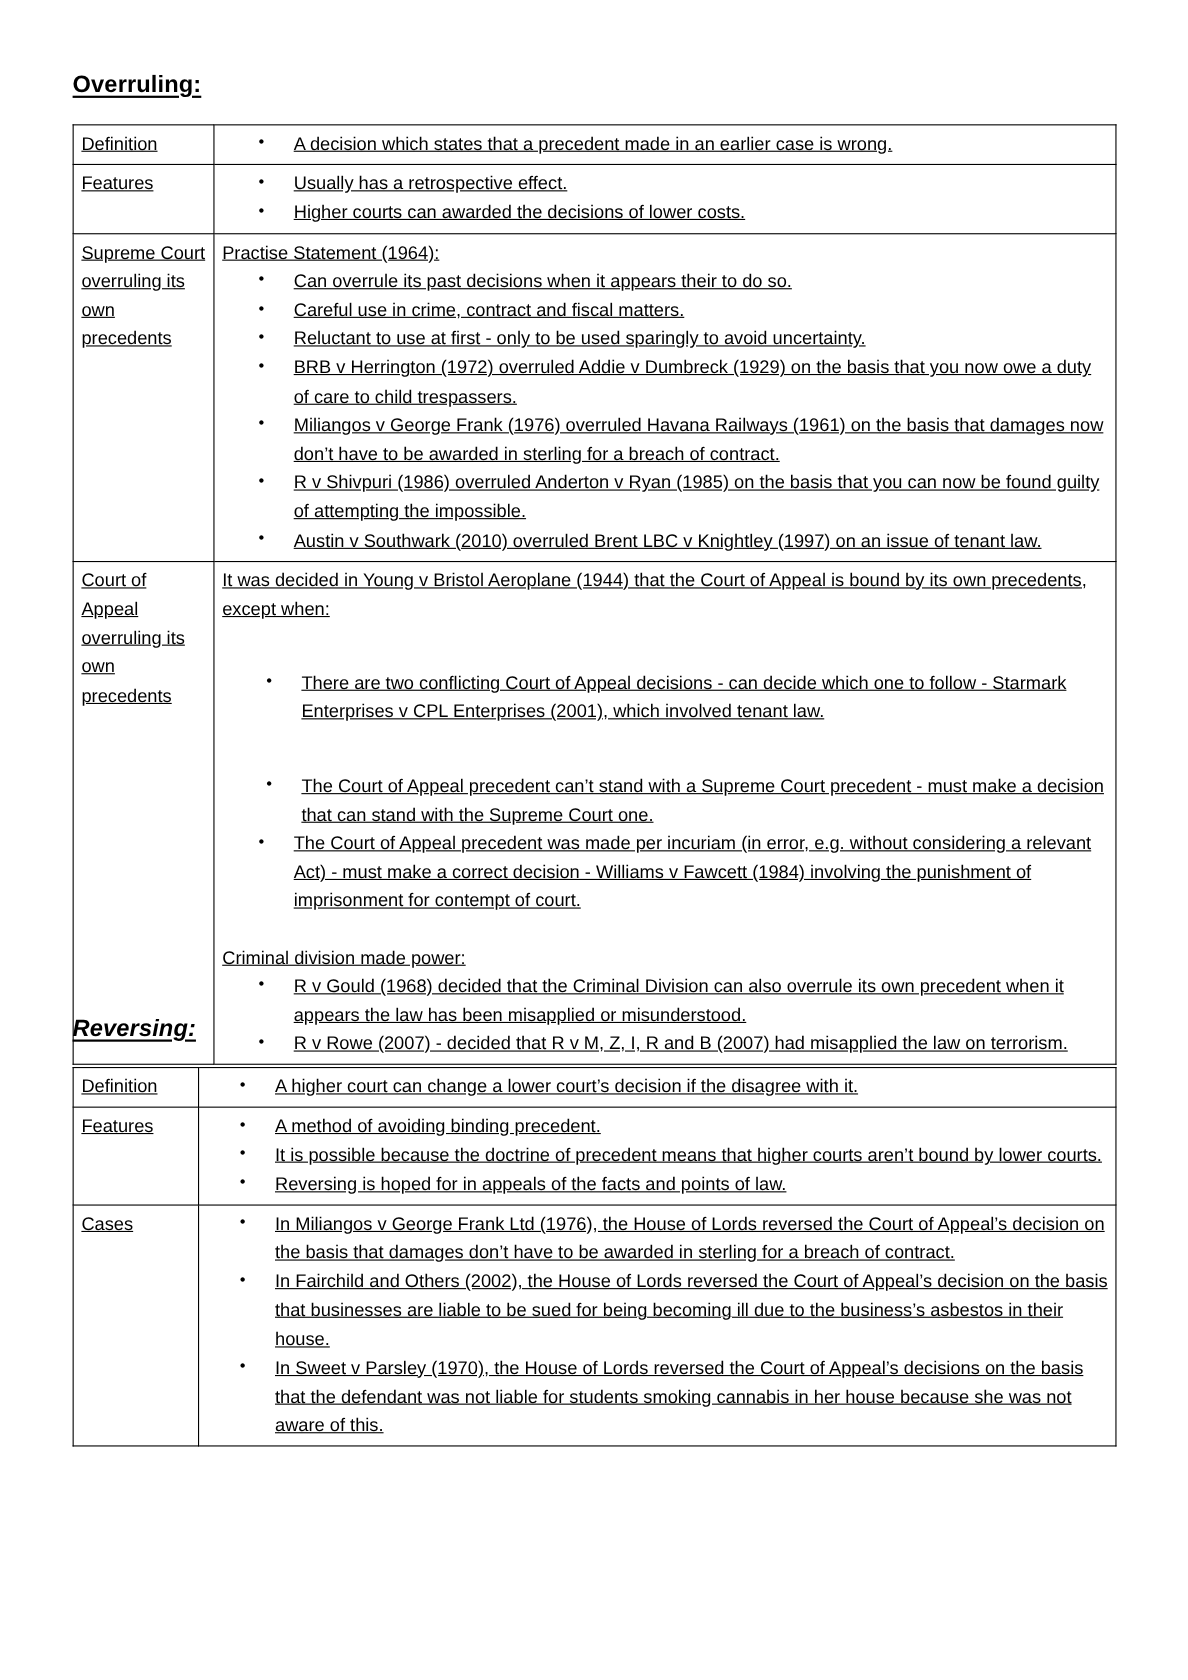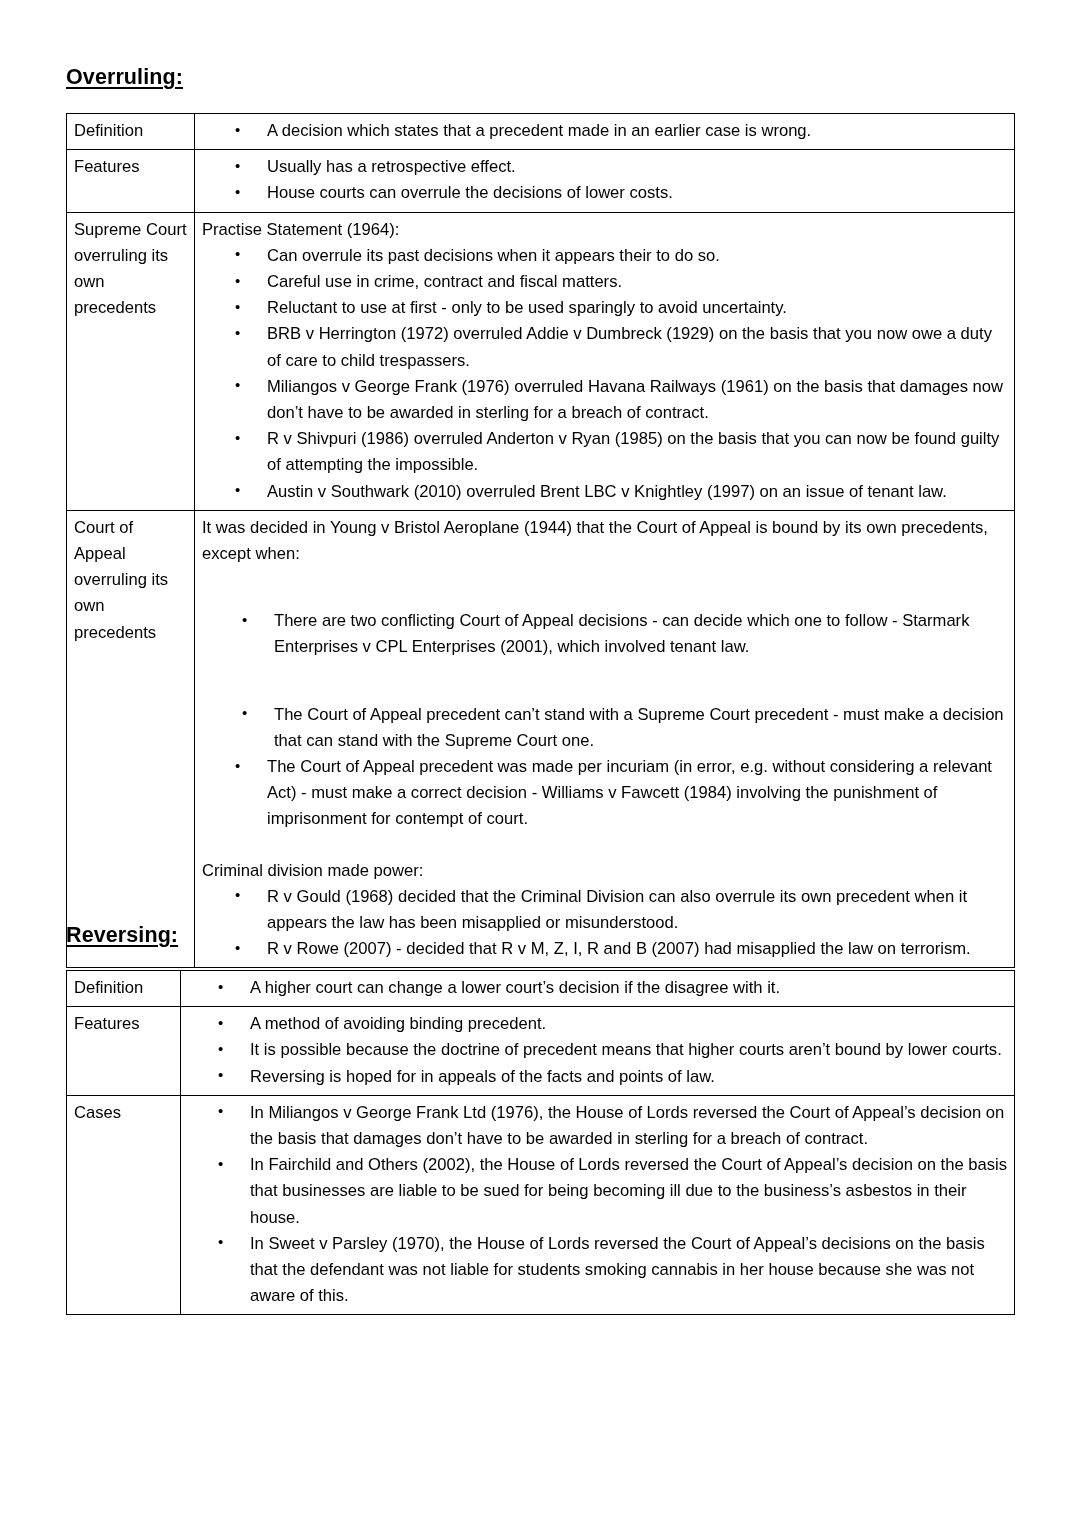--- a/index.html
+++ b/index.html
@@ -25,29 +25,30 @@
     font-size: 21.5px;
     font-weight: bold;
     text-decoration: underline;
     text-underline-offset: 3px;
     margin: 0;
     padding: 0;
     letter-spacing: 0.1px;
     line-height: 1.1;
   }
   .heading-overruling { position: absolute; left: 66px; top: 66px; }
-  .heading-reversing  { position: absolute; left: 66px; top: 924px; }
+  .heading-reversing  { position: absolute; left: 66px; top: 924px; font-style: italic; }
 
   
   table.doc-table {
     border-collapse: collapse;
     width: 949px;
     table-layout: fixed;
     font-size: 16.6px;
     line-height: 1.58;
+    text-decoration: underline;
   }
   table.doc-table td {
     border: 1px solid #000000;
     vertical-align: top;
     padding: 4px 6px 5px 7px;
   }
   td.label-cell {
     padding-left: 9px;
   }
   .tbl-overruling { position: absolute; left: 66px; top: 113px; }
@@ -146,21 +147,21 @@
             <li>A decision which states that a precedent made in an earlier case is wrong.</li>
           </ul>
         </td>
       </tr>
 
       <tr>
         <td class="label-cell">Features</td>
         <td>
           <ul class="b">
             <li>Usually has a retrospective effect.</li>
-            <li>House courts can overrule the decisions of lower costs.</li>
+            <li>Higher courts can awarded the decisions of lower costs.</li>
           </ul>
         </td>
       </tr>
 
       <tr>
         <td class="label-cell">Supreme Court overruling its own precedents</td>
         <td>
           <p class="lead">Practise Statement (1964):</p>
           <ul class="b">
             <li>Can overrule its past decisions when it appears their to do so.</li>

